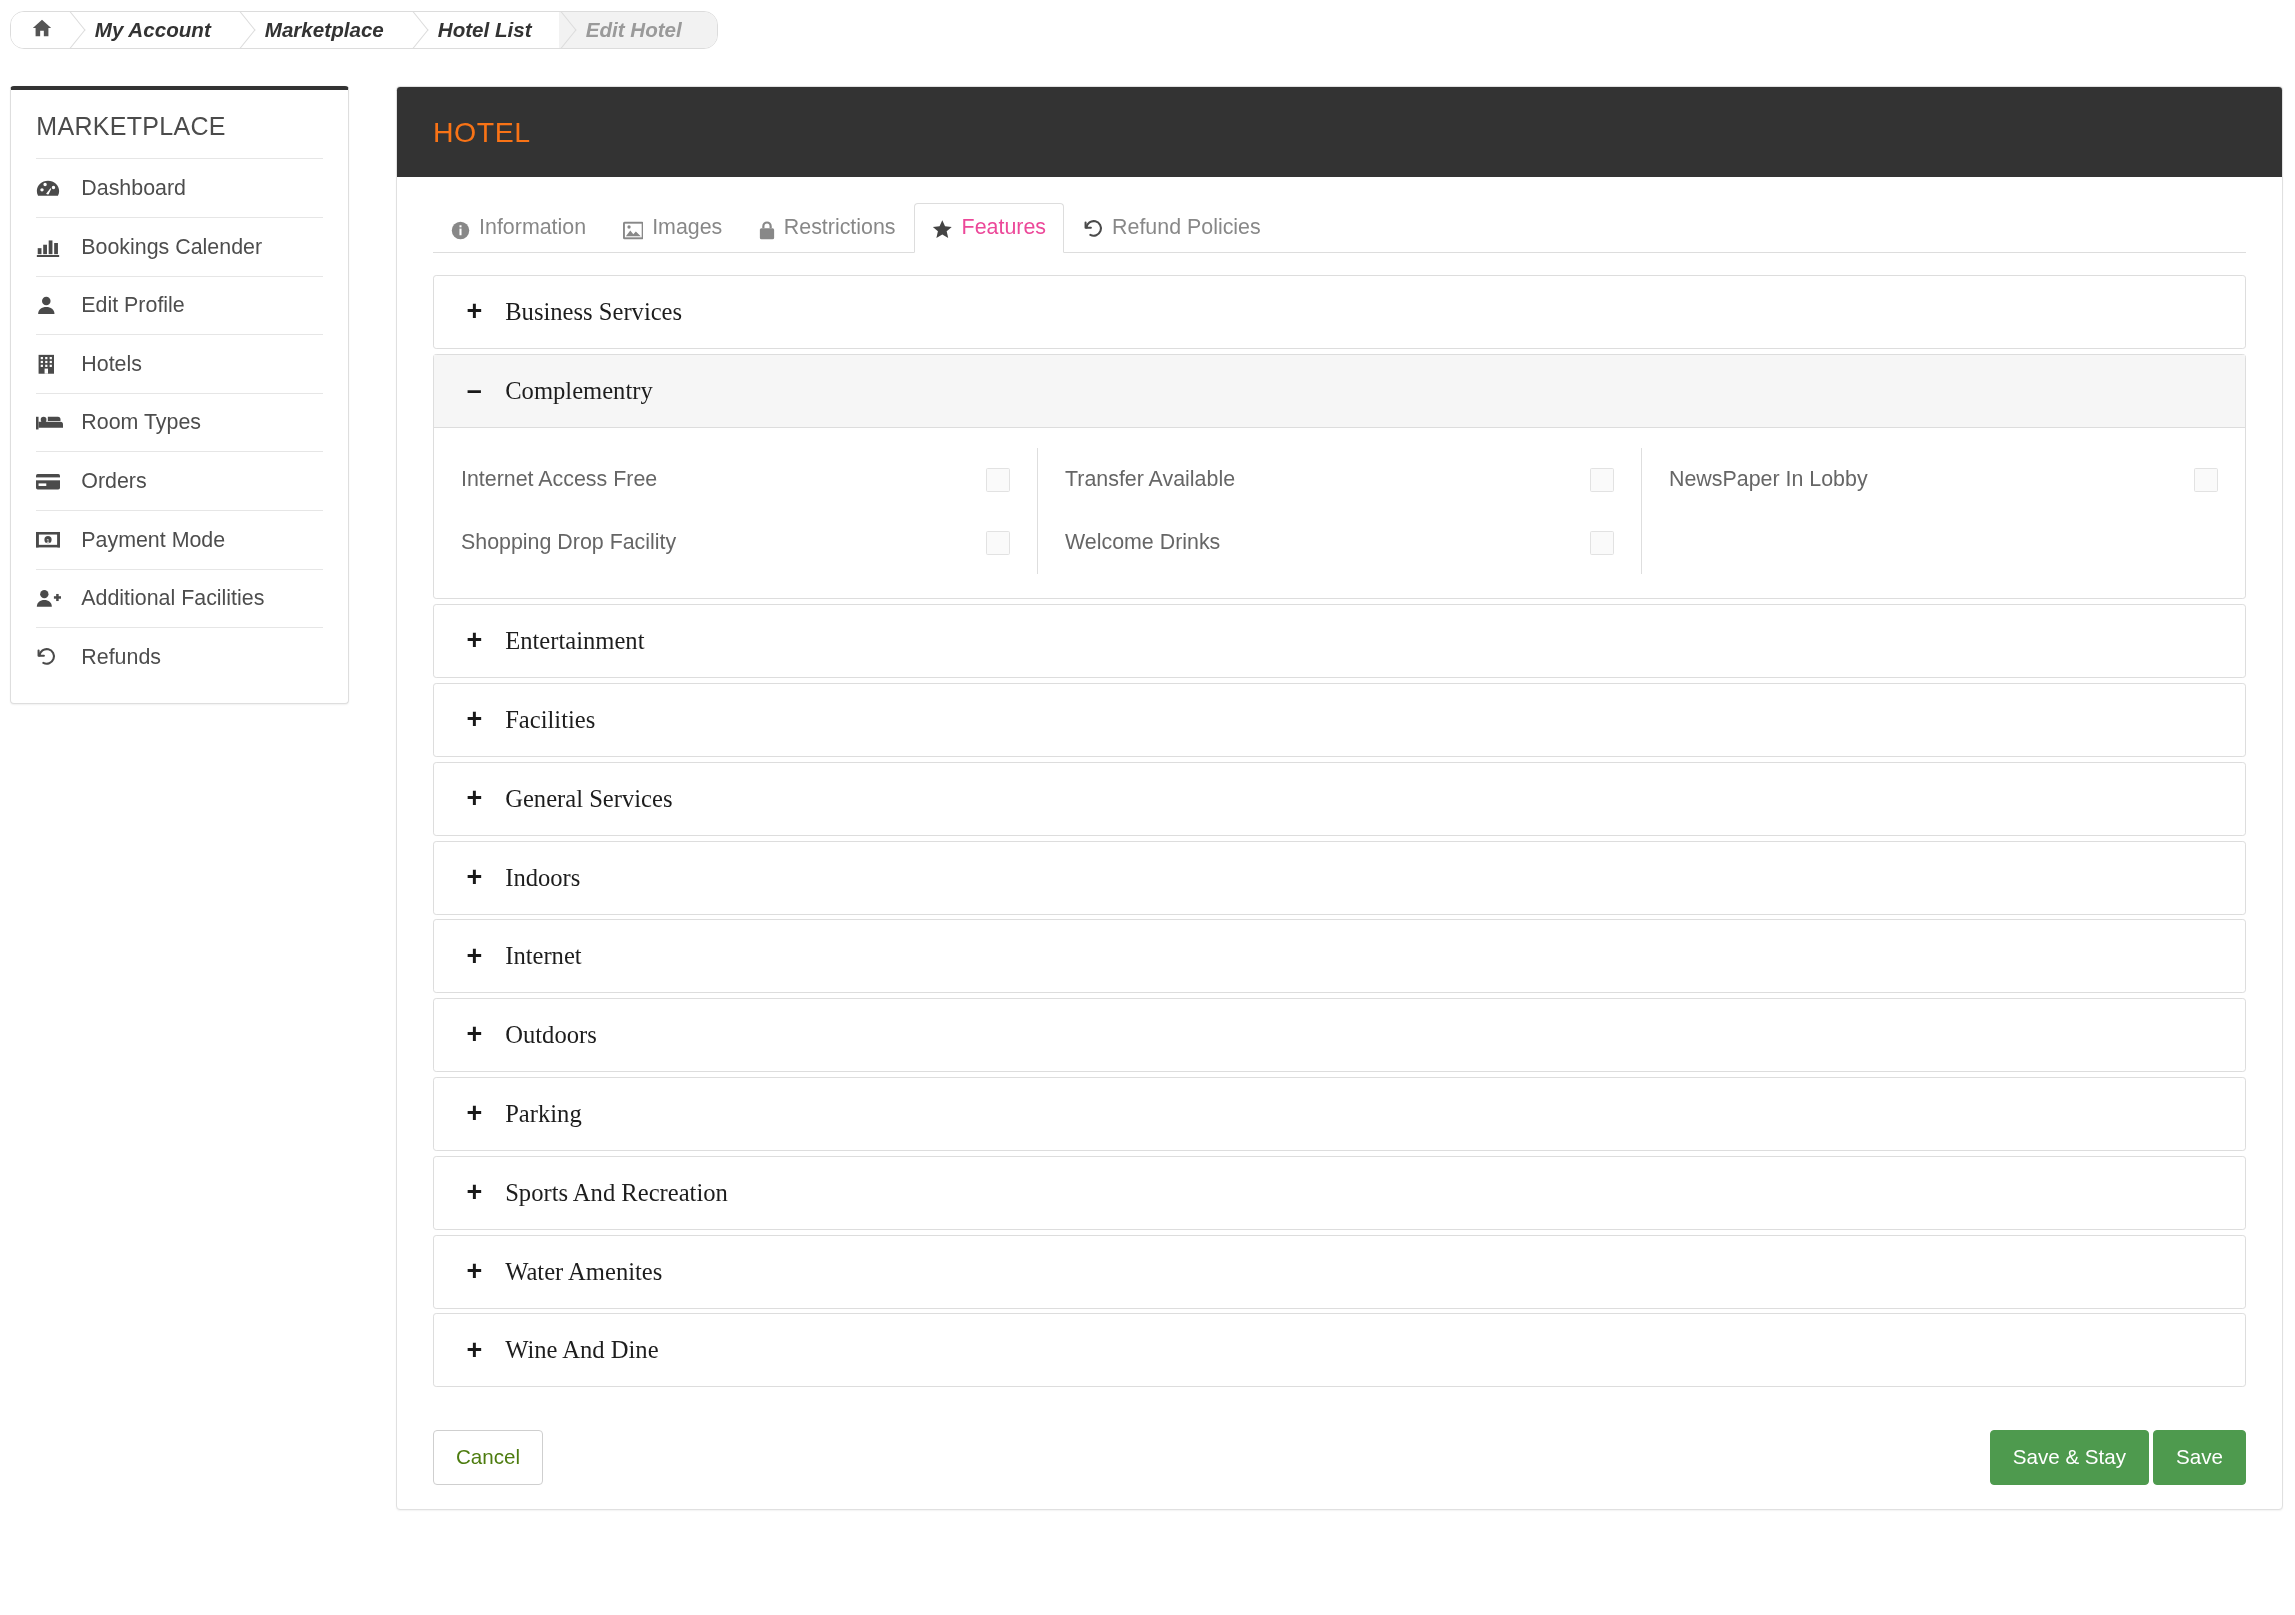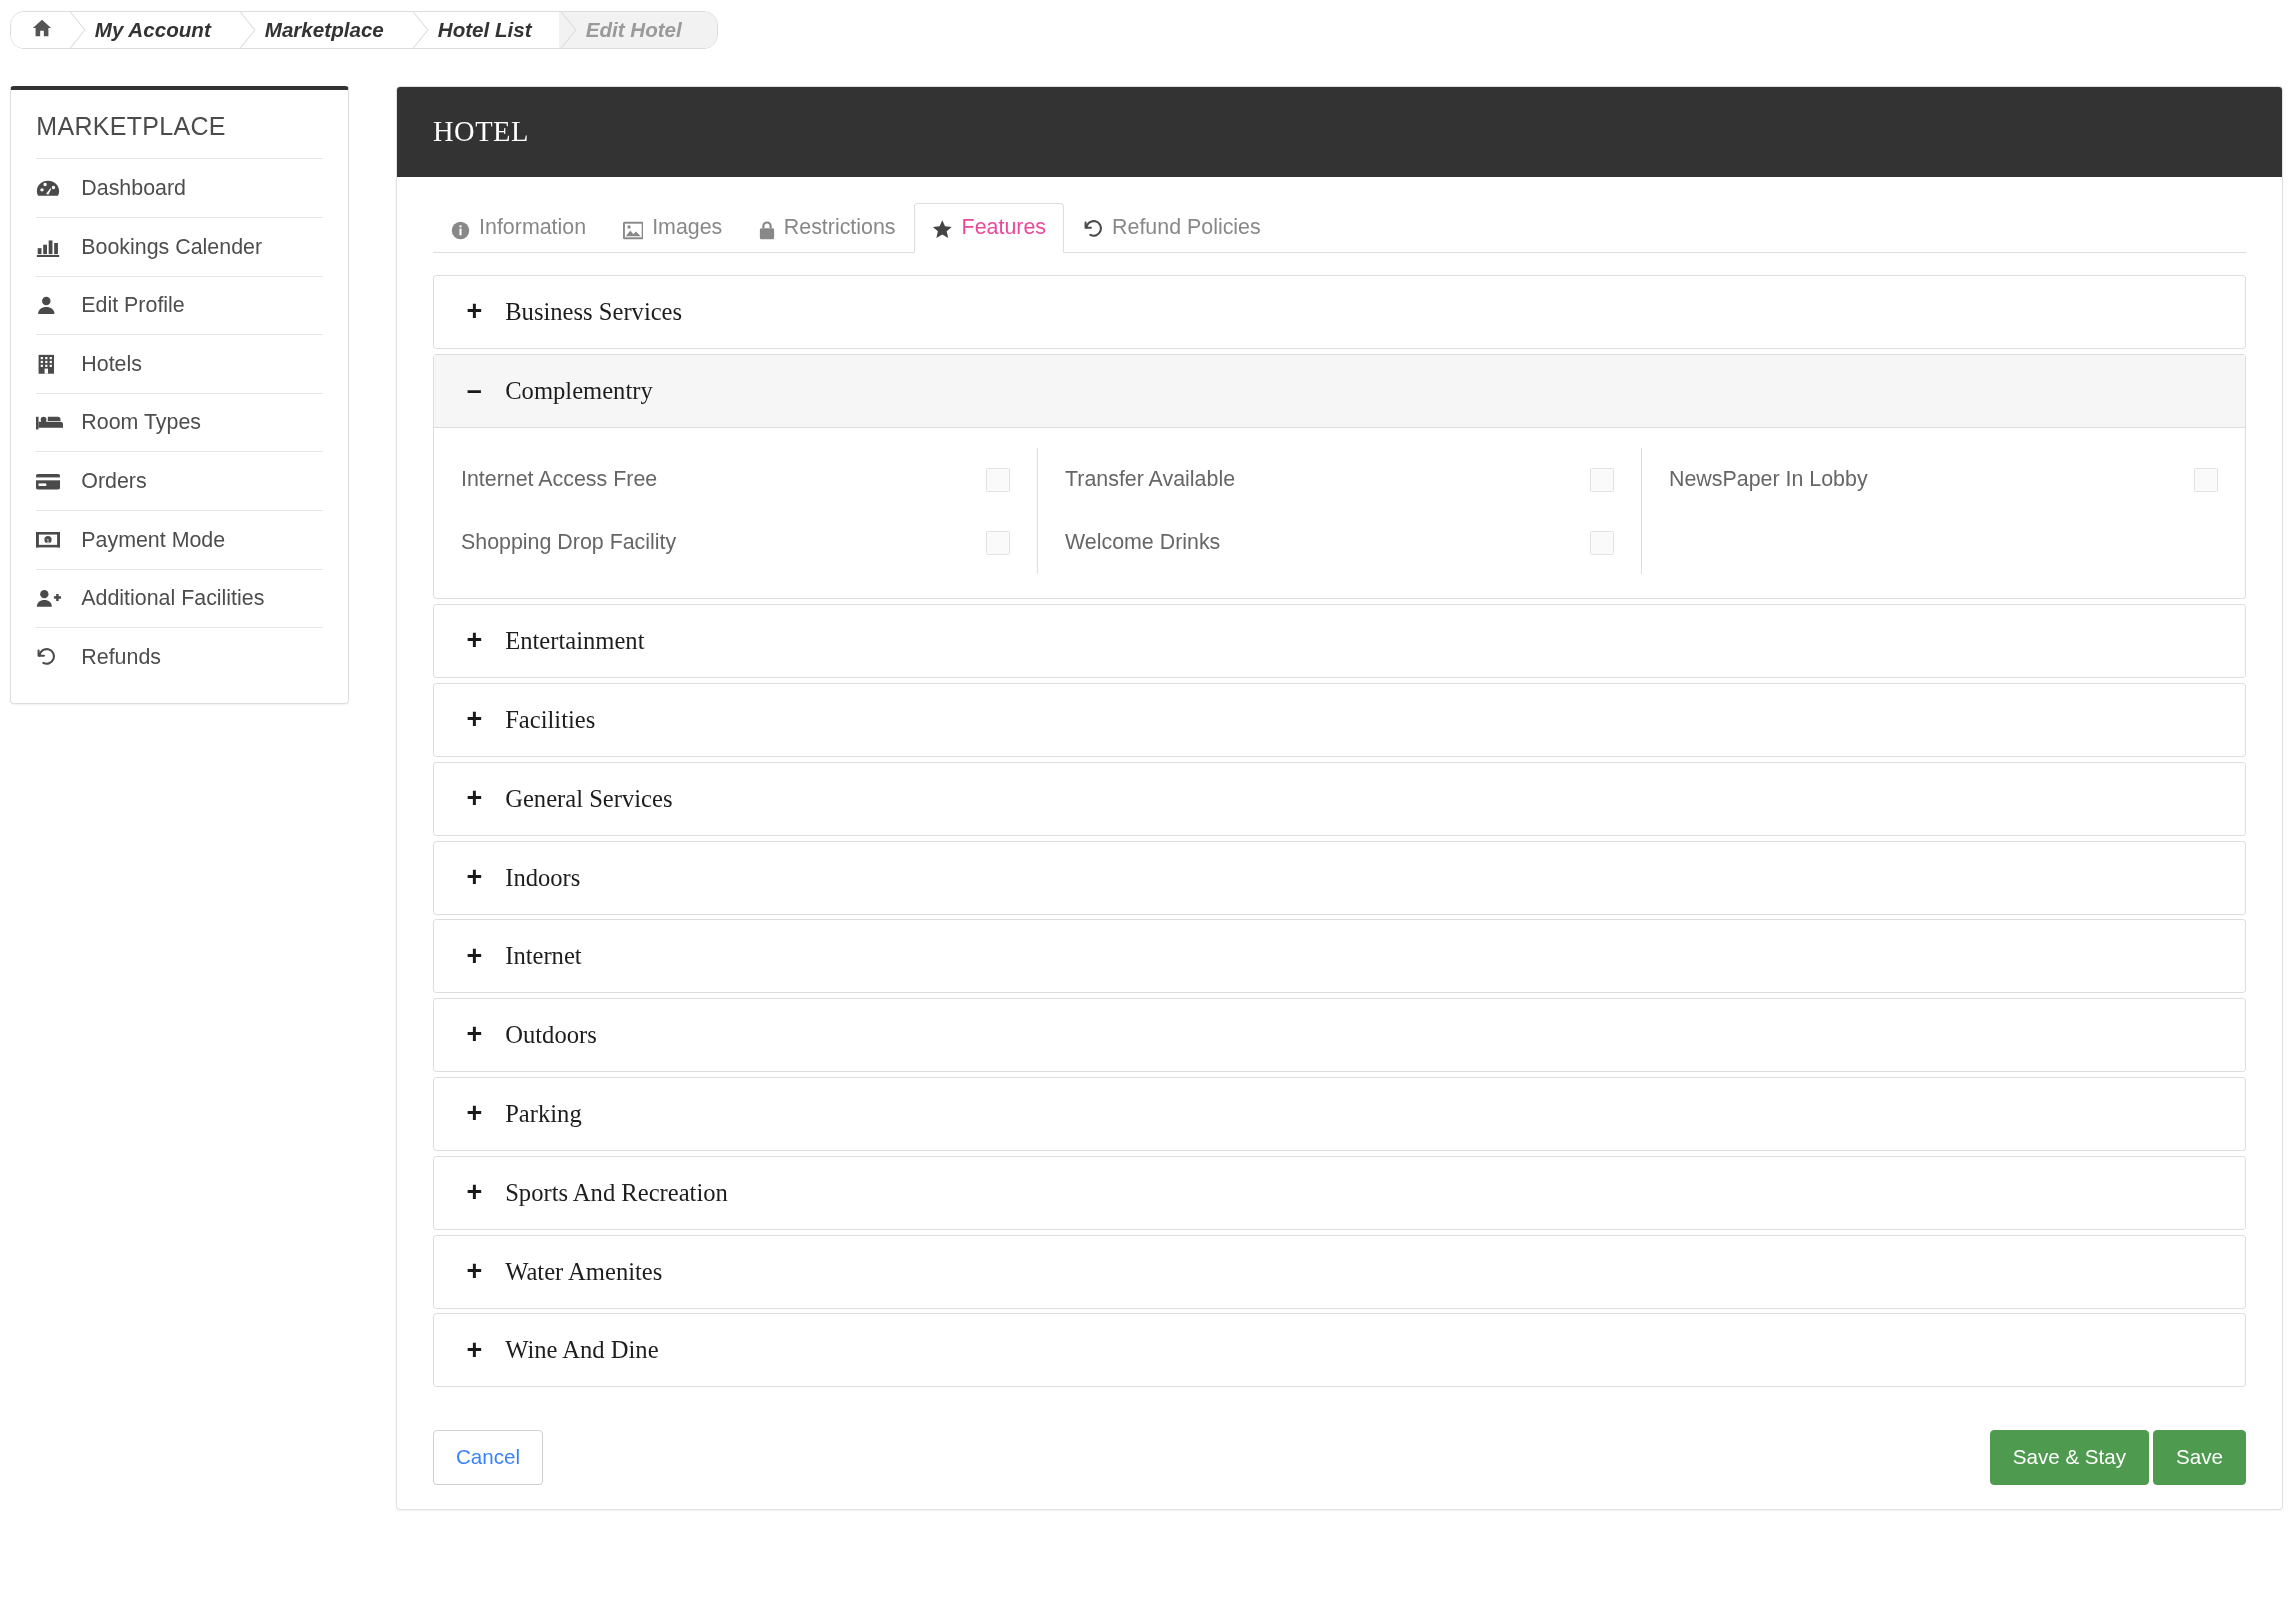--- a/index.html
+++ b/index.html
@@ -74,26 +74,25 @@
   .main-panel {
     position: absolute; left: 396px; top: 86px;
     width: 1887px;
     background: #fff;
     border: 0.8px solid #e0e0e0;
     border-radius: 4px;
     box-shadow: 0 0.8px 1.6px rgba(0,0,0,.05);
     padding-bottom: 24px;
   }
   .panel-head {
-    background: #333; color: #ffffff;
+    background: #333; color: #f97316;
     border-radius: 3.2px 3.2px 0 0;
     height: 90px;
     display: flex; align-items: center;
     padding-left: 36px;
-    font-family: Liberation Serif, serif;
   }
   .panel-head h1 { font-size: 28.5px; font-weight: normal; letter-spacing: 0.5px; }
 
   .tabs {
     position: relative;
     display: flex; align-items: flex-end;
     padding: 25px 36px 0 36px;
     height: 76px;
   }
   .tabs::after {
@@ -170,21 +169,21 @@
     display: flex; align-items: center; justify-content: space-between;
     padding: 38px 36px 0 36px;
   }
   .btn {
     font-size: 20.6px; line-height: 1;
     padding: 16px 22px 16.6px 22px;
     border-radius: 4px; cursor: pointer;
     border: 0.8px solid transparent;
     font-family: "Liberation Sans", sans-serif;
   }
-  .btn-default { background: #fff; border-color: #cfcfcf; color: #3b82f6; }
+  .btn-default { background: #fff; border-color: #cfcfcf; color: #4d7c0f; }
   .btn-green { background: #4e9a4e; color: #fff; border-color: #4e9a4e; }
   .footer-right { display: flex; gap: 4px; }
 </style>
 </head>
 <body>
 
 <nav class="breadcrumb-bar">
   <div class="crumb home">
     <span class="home-icon">
       <svg width="24" height="22" viewBox="0 0 24 24" fill="#555">

